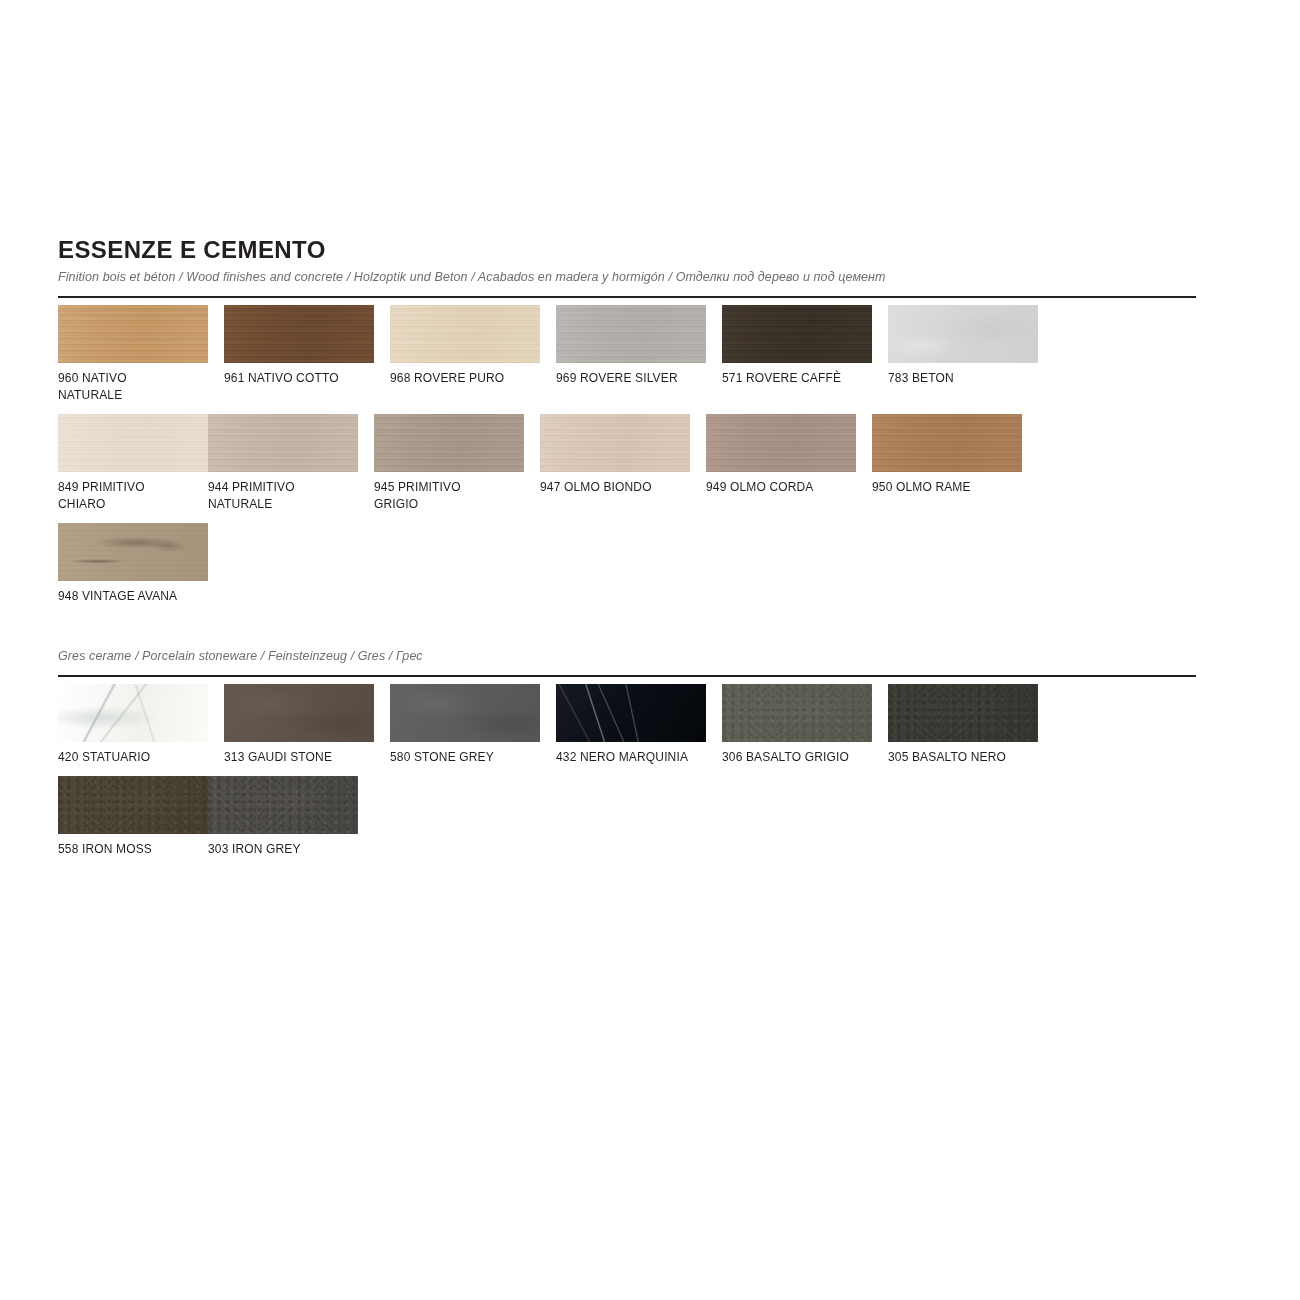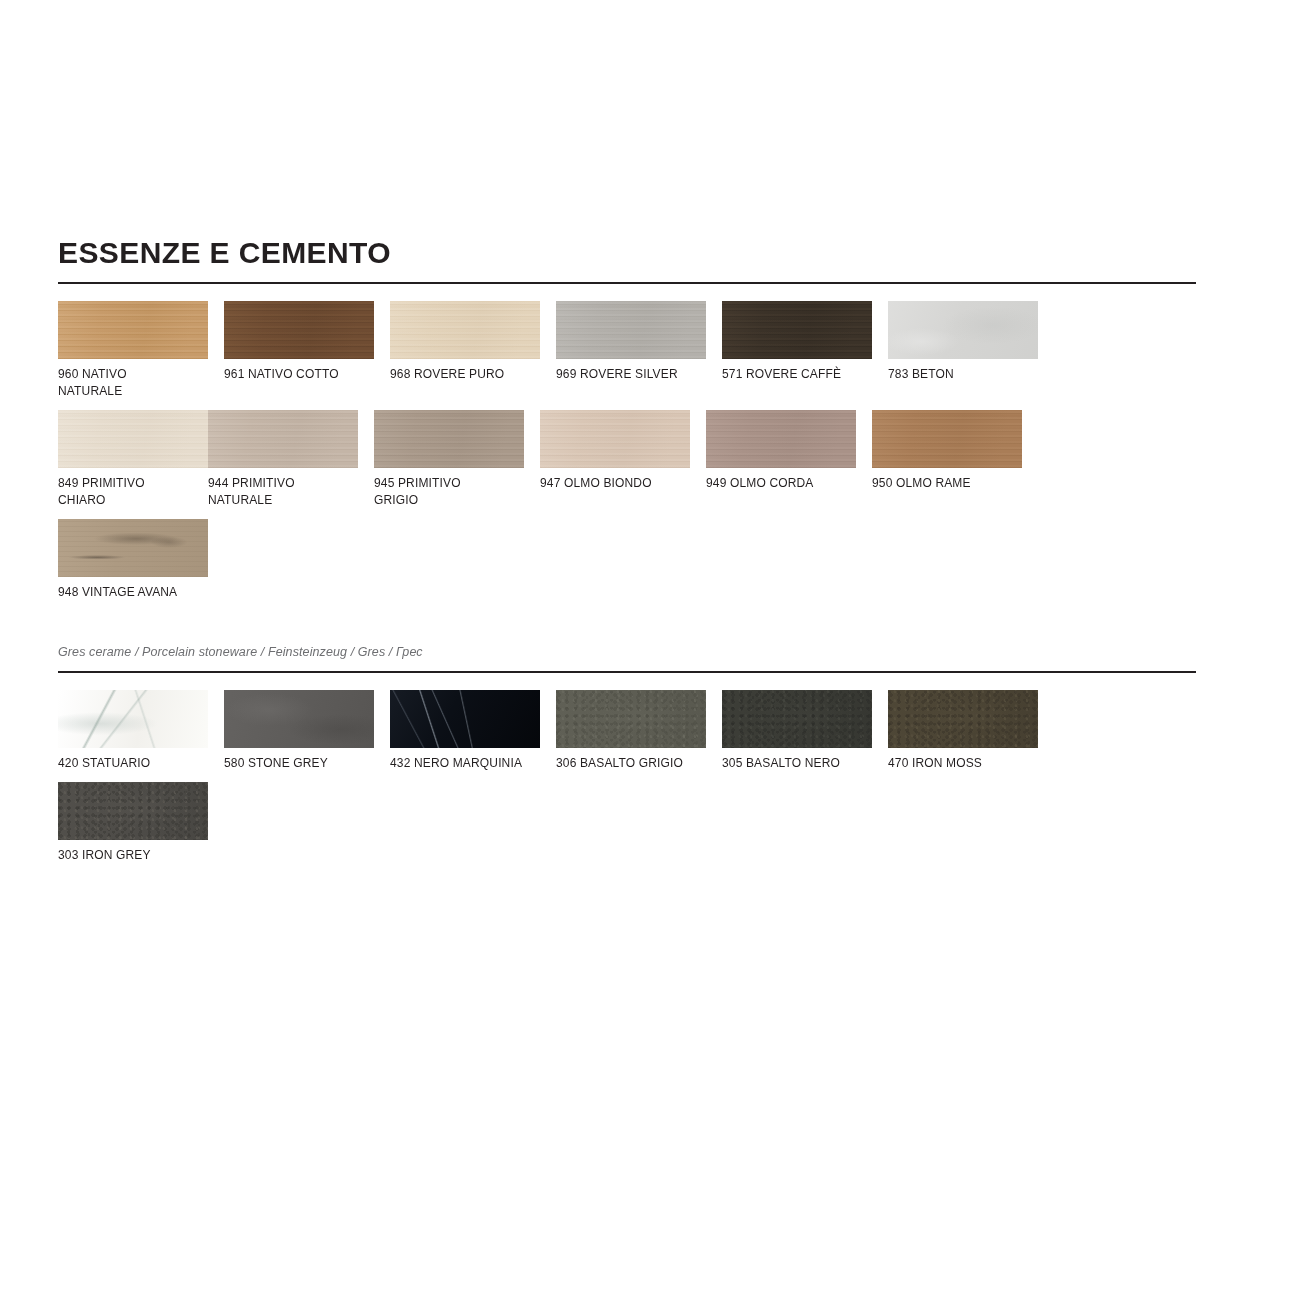--- a/index.html
+++ b/index.html
@@ -27,21 +27,21 @@
     position: absolute;
     left: 58px;
     top: 236px;
     width: 1138px;
   }
 
   
   .section { margin-bottom: 0; }
 
   .section-title {
-    font-size: 30px;
+    font-size: 24px;
     font-weight: bold;
     letter-spacing: 0.4px;
     color: #231f20;
     line-height: 1.15;
     margin: 0;
     padding: 0;
   }
 
   .section-subtitle {
     font-size: 12.5px;
@@ -56,21 +56,21 @@
     border-top: 2px solid #231f20;
     margin-top: 11px;
     width: 1138px;
   }
 
   
   .grid {
     display: flex;
     flex-wrap: wrap;
     gap: 0;
-    margin-top: 17px;
+    margin-top: 7px;
   }
 
   .cell {
     width: 150px;
     margin-right: 16px;
     margin-bottom: 10px;
   }
   .cell:nth-child(7n) { margin-right: 0; }
 
   .swatch {
@@ -96,20 +96,21 @@
   .section-gap { height: 28px; }
 </style>
 </head>
 <body>
 
 <div class="page">
   <div class="content">
 
     <div class="section">
       <div class="section-title">ESSENZE E CEMENTO</div>
+      <div class="section-subtitle">Finition bois et béton / Wood finishes and concrete / Holzoptik und Beton / Acabados en madera y hormigón / Отделки под дерево и под цемент</div>
       <div class="rule"></div>
       <div class="grid" id="grid-0">
           <div class="cell tall">
             <div class="swatch" style="background-color: rgb(199, 155, 106); background-image: repeating-linear-gradient(0deg, rgba(168, 121, 63, 0.22) 0px, rgba(168, 121, 63, 0.22) 1px, rgba(224, 189, 147, 0.18) 1px, rgba(224, 189, 147, 0.18) 3px, transparent 3px, transparent 6px), repeating-linear-gradient(0deg, rgba(168, 121, 63, 0.1) 0px, transparent 2px, transparent 11px, rgba(168, 121, 63, 0.1) 13px), linear-gradient(100deg, rgba(224, 189, 147, 0.3) 0%, transparent 28%, rgba(168, 121, 63, 0.16) 58%, transparent 86%);"></div>
             <div class="label">960 NATIVO
 NATURALE</div>
           </div>
           <div class="cell">
             <div class="swatch" style="background-color: rgb(111, 76, 50); background-image: repeating-linear-gradient(0deg, rgba(78, 52, 32, 0.22) 0px, rgba(78, 52, 32, 0.22) 1px, rgba(140, 102, 68, 0.18) 1px, rgba(140, 102, 68, 0.18) 3px, transparent 3px, transparent 6px), repeating-linear-gradient(0deg, rgba(78, 52, 32, 0.1) 0px, transparent 2px, transparent 11px, rgba(78, 52, 32, 0.1) 13px), linear-gradient(100deg, rgba(140, 102, 68, 0.3) 0%, transparent 28%, rgba(78, 52, 32, 0.16) 58%, transparent 86%);"></div>
             <div class="label">961 NATIVO COTTO</div>
@@ -168,38 +169,42 @@
 
     <div class="section">
       <div class="section-subtitle">Gres cerame / Porcelain stoneware / Feinsteinzeug / Gres / Грес</div>
       <div class="rule"></div>
       <div class="grid" id="grid-1">
           <div class="cell">
             <div class="swatch" style="background-color: rgb(242, 241, 237); background-image: linear-gradient(118deg, transparent 30%, rgba(143, 163, 155, 0.55) 31.2%, transparent 32.6%), linear-gradient(128deg, transparent 44%, rgba(155, 173, 166, 0.4) 45%, transparent 46.4%), linear-gradient(72deg, transparent 56%, rgba(169, 184, 178, 0.35) 57%, transparent 58.2%), radial-gradient(80px 16px at 28% 58%, rgba(182, 194, 189, 0.45) 0%, transparent 72%), linear-gradient(100deg, rgb(255, 255, 255) 0%, rgb(242, 241, 237) 55%, rgb(251, 251, 248) 100%);"></div>
             <div class="label">420 STATUARIO</div>
           </div>
           <div class="cell">
+            <div class="swatch" style="background-color: rgb(95, 82, 72); background-image: radial-gradient(60px 22px at 30% 34%, rgba(115, 101, 90, 0.4) 0%, transparent 74%), radial-gradient(70px 20px at 78% 68%, rgba(75, 64, 56, 0.5) 0%, transparent 76%), linear-gradient(105deg, rgba(115, 101, 90, 0.28) 0%, transparent 48%, rgba(75, 64, 56, 0.35) 100%);"></div>
+            <div class="label">313 GAUDI STONE</div>
+          </div>
+          <div class="cell">
             <div class="swatch" style="background-color: rgb(94, 92, 90); background-image: radial-gradient(60px 22px at 30% 34%, rgba(118, 116, 114, 0.4) 0%, transparent 74%), radial-gradient(70px 20px at 78% 68%, rgba(74, 72, 70, 0.5) 0%, transparent 76%), linear-gradient(105deg, rgba(118, 116, 114, 0.28) 0%, transparent 48%, rgba(74, 72, 70, 0.35) 100%);"></div>
             <div class="label">580 STONE GREY</div>
           </div>
           <div class="cell">
             <div class="swatch" style="background-color: rgb(11, 15, 22); background-image: linear-gradient(72deg, transparent 28%, rgba(185, 195, 207, 0.55) 28.7%, transparent 29.6%), linear-gradient(66deg, transparent 38%, rgba(143, 153, 166, 0.45) 38.6%, transparent 39.4%), linear-gradient(78deg, transparent 50%, rgba(170, 180, 192, 0.38) 50.6%, transparent 51.5%), linear-gradient(62deg, transparent 18%, rgba(125, 135, 149, 0.35) 18.6%, transparent 19.5%), linear-gradient(120deg, rgba(59, 68, 82, 0.22) 0%, transparent 40%, rgb(5, 7, 11) 100%);"></div>
             <div class="label">432 NERO MARQUINIA</div>
           </div>
           <div class="cell">
             <div class="swatch" style="background-color: rgb(93, 93, 83); background-image: radial-gradient(circle at 18% 26%, rgba(78, 78, 69, 0.55) 0px, rgba(78, 78, 69, 0.55) 1.4px, transparent 1.6px), radial-gradient(circle at 62% 18%, rgba(110, 110, 99, 0.55) 0px, rgba(110, 110, 99, 0.55) 1.2px, transparent 1.4px), radial-gradient(circle at 38% 72%, rgba(78, 78, 69, 0.5) 0px, rgba(78, 78, 69, 0.5) 1.6px, transparent 1.8px), radial-gradient(circle at 84% 58%, rgba(110, 110, 99, 0.45) 0px, rgba(110, 110, 99, 0.45) 1.3px, transparent 1.5px), radial-gradient(circle at 8% 80%, rgba(78, 78, 69, 0.45) 0px, rgba(78, 78, 69, 0.45) 1.5px, transparent 1.7px), radial-gradient(70px 24px at 55% 45%, rgba(110, 110, 99, 0.22) 0%, transparent 78%), linear-gradient(100deg, rgba(110, 110, 99, 0.18) 0%, transparent 50%, rgba(78, 78, 69, 0.3) 100%); background-size: 9px 8px, 11px 9px, 8px 7px, 13px 10px, 10px 9px, auto, auto;"></div>
             <div class="label">306 BASALTO GRIGIO</div>
           </div>
           <div class="cell">
             <div class="swatch" style="background-color: rgb(58, 59, 53); background-image: radial-gradient(circle at 18% 26%, rgba(44, 45, 41, 0.55) 0px, rgba(44, 45, 41, 0.55) 1.4px, transparent 1.6px), radial-gradient(circle at 62% 18%, rgba(73, 74, 67, 0.55) 0px, rgba(73, 74, 67, 0.55) 1.2px, transparent 1.4px), radial-gradient(circle at 38% 72%, rgba(44, 45, 41, 0.5) 0px, rgba(44, 45, 41, 0.5) 1.6px, transparent 1.8px), radial-gradient(circle at 84% 58%, rgba(73, 74, 67, 0.45) 0px, rgba(73, 74, 67, 0.45) 1.3px, transparent 1.5px), radial-gradient(circle at 8% 80%, rgba(44, 45, 41, 0.45) 0px, rgba(44, 45, 41, 0.45) 1.5px, transparent 1.7px), radial-gradient(70px 24px at 55% 45%, rgba(73, 74, 67, 0.22) 0%, transparent 78%), linear-gradient(100deg, rgba(73, 74, 67, 0.18) 0%, transparent 50%, rgba(44, 45, 41, 0.3) 100%); background-size: 9px 8px, 11px 9px, 8px 7px, 13px 10px, 10px 9px, auto, auto;"></div>
             <div class="label">305 BASALTO NERO</div>
           </div>
           <div class="cell">
             <div class="swatch" style="background-color: rgb(75, 68, 52); background-image: radial-gradient(circle at 18% 26%, rgba(58, 52, 41, 0.55) 0px, rgba(58, 52, 41, 0.55) 1.4px, transparent 1.6px), radial-gradient(circle at 62% 18%, rgba(93, 85, 66, 0.55) 0px, rgba(93, 85, 66, 0.55) 1.2px, transparent 1.4px), radial-gradient(circle at 38% 72%, rgba(58, 52, 41, 0.5) 0px, rgba(58, 52, 41, 0.5) 1.6px, transparent 1.8px), radial-gradient(circle at 84% 58%, rgba(93, 85, 66, 0.45) 0px, rgba(93, 85, 66, 0.45) 1.3px, transparent 1.5px), radial-gradient(circle at 8% 80%, rgba(58, 52, 41, 0.45) 0px, rgba(58, 52, 41, 0.45) 1.5px, transparent 1.7px), radial-gradient(70px 24px at 55% 45%, rgba(93, 85, 66, 0.22) 0%, transparent 78%), linear-gradient(100deg, rgba(93, 85, 66, 0.18) 0%, transparent 50%, rgba(58, 52, 41, 0.3) 100%); background-size: 9px 8px, 11px 9px, 8px 7px, 13px 10px, 10px 9px, auto, auto;"></div>
-            <div class="label">470 IRON MOSS</div>
+            <div class="label">558 IRON MOSS</div>
           </div>
           <div class="cell">
             <div class="swatch" style="background-color: rgb(78, 76, 72); background-image: radial-gradient(circle at 18% 26%, rgba(58, 57, 53, 0.55) 0px, rgba(58, 57, 53, 0.55) 1.4px, transparent 1.6px), radial-gradient(circle at 62% 18%, rgba(99, 96, 89, 0.55) 0px, rgba(99, 96, 89, 0.55) 1.2px, transparent 1.4px), radial-gradient(circle at 38% 72%, rgba(58, 57, 53, 0.5) 0px, rgba(58, 57, 53, 0.5) 1.6px, transparent 1.8px), radial-gradient(circle at 84% 58%, rgba(99, 96, 89, 0.45) 0px, rgba(99, 96, 89, 0.45) 1.3px, transparent 1.5px), radial-gradient(circle at 8% 80%, rgba(58, 57, 53, 0.45) 0px, rgba(58, 57, 53, 0.45) 1.5px, transparent 1.7px), radial-gradient(70px 24px at 55% 45%, rgba(99, 96, 89, 0.22) 0%, transparent 78%), linear-gradient(100deg, rgba(99, 96, 89, 0.18) 0%, transparent 50%, rgba(58, 57, 53, 0.3) 100%); background-size: 9px 8px, 11px 9px, 8px 7px, 13px 10px, 10px 9px, auto, auto;"></div>
             <div class="label">303 IRON GREY</div>
           </div>
         </div>
     </div>
 
   </div>
 </div>

